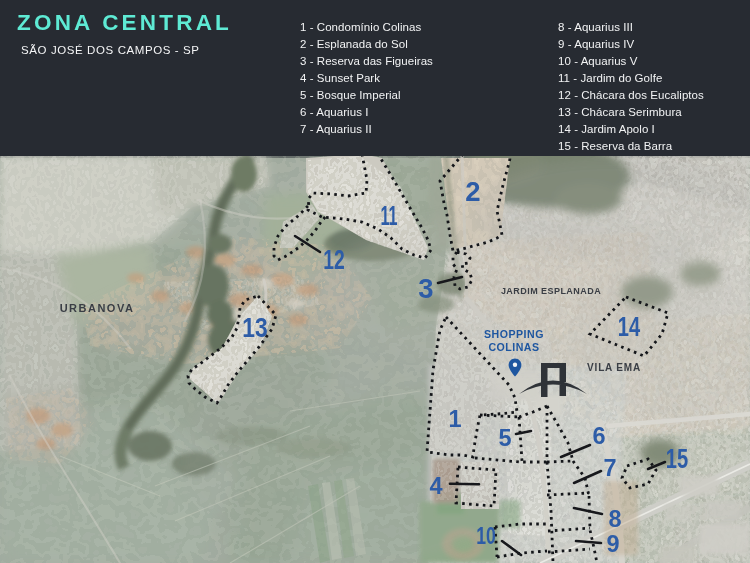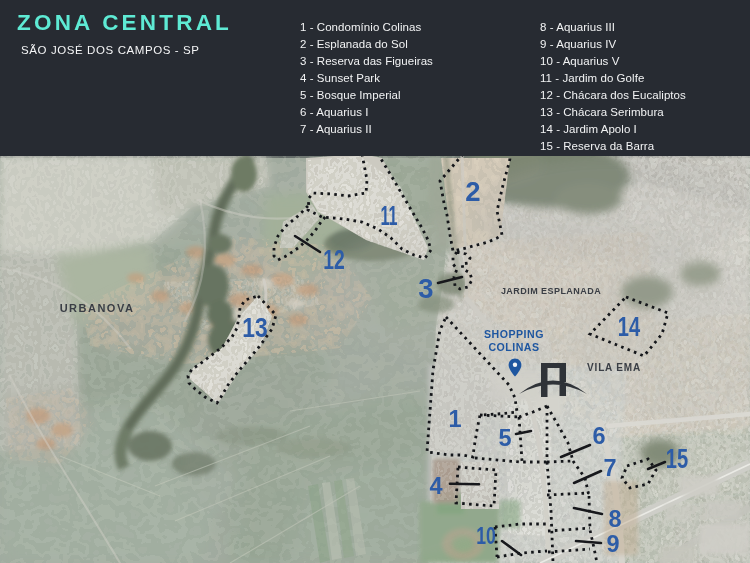--- a/index.html
+++ b/index.html
@@ -1,20 +1,20 @@
 <!DOCTYPE html>
 <html><head><meta charset="utf-8"><style>
 html,body{margin:0;padding:0}
 .page{position:relative;width:750px;height:563px;overflow:hidden;font-family:"Liberation Sans",sans-serif;background:#98a294}
 .header{position:absolute;left:0;top:0;width:750px;height:156px;background:#272b32;z-index:5}
 .title{position:absolute;left:17px;top:10px;color:#5eead4;font-size:22.5px;font-weight:bold;letter-spacing:3.2px}
 .subtitle{position:absolute;left:21px;top:43.5px;color:#f4f5f6;font-size:11.5px;font-weight:normal;letter-spacing:0.6px}
 .col{position:absolute;color:#f2f3f4;font-size:11.5px;line-height:17px;letter-spacing:0.05px}
 .c1{left:300px;top:19px}
-.c2{left:540px;top:19px}
+.c2{left:558px;top:19px}
 .map{position:absolute;left:0;top:156px;width:750px;height:407px}
 </style></head>
 <body>
 <div class="page">
   <div class="header">
     <div class="title">ZONA CENTRAL</div>
     <div class="subtitle">SÃO JOSÉ DOS CAMPOS - SP</div>
     <div class="col c1">1 - Condomínio Colinas<br>2 - Esplanada do Sol<br>3 - Reserva das Figueiras<br>4 - Sunset Park<br>5 - Bosque Imperial<br>6 - Aquarius I<br>7 - Aquarius II</div>
     <div class="col c2">8 - Aquarius III<br>9 - Aquarius IV<br>10 - Aquarius V<br>11 - Jardim do Golfe<br>12 - Chácara dos Eucaliptos<br>13 - Chácara Serimbura<br>14 - Jardim Apolo I<br>15 - Reserva da Barra</div>
   </div>

